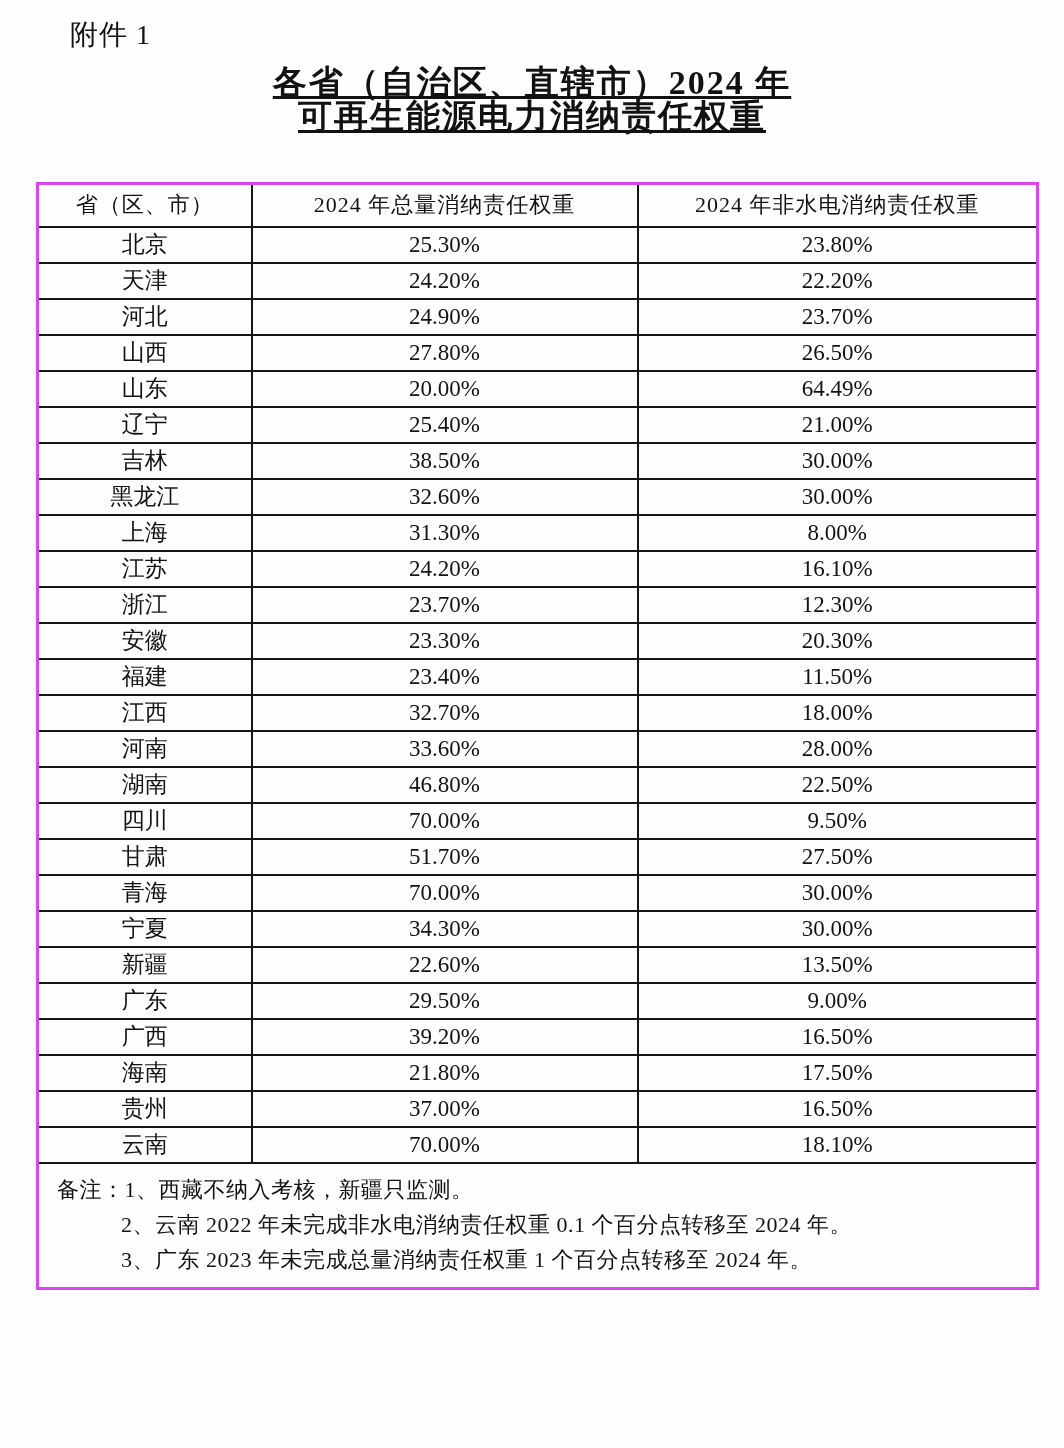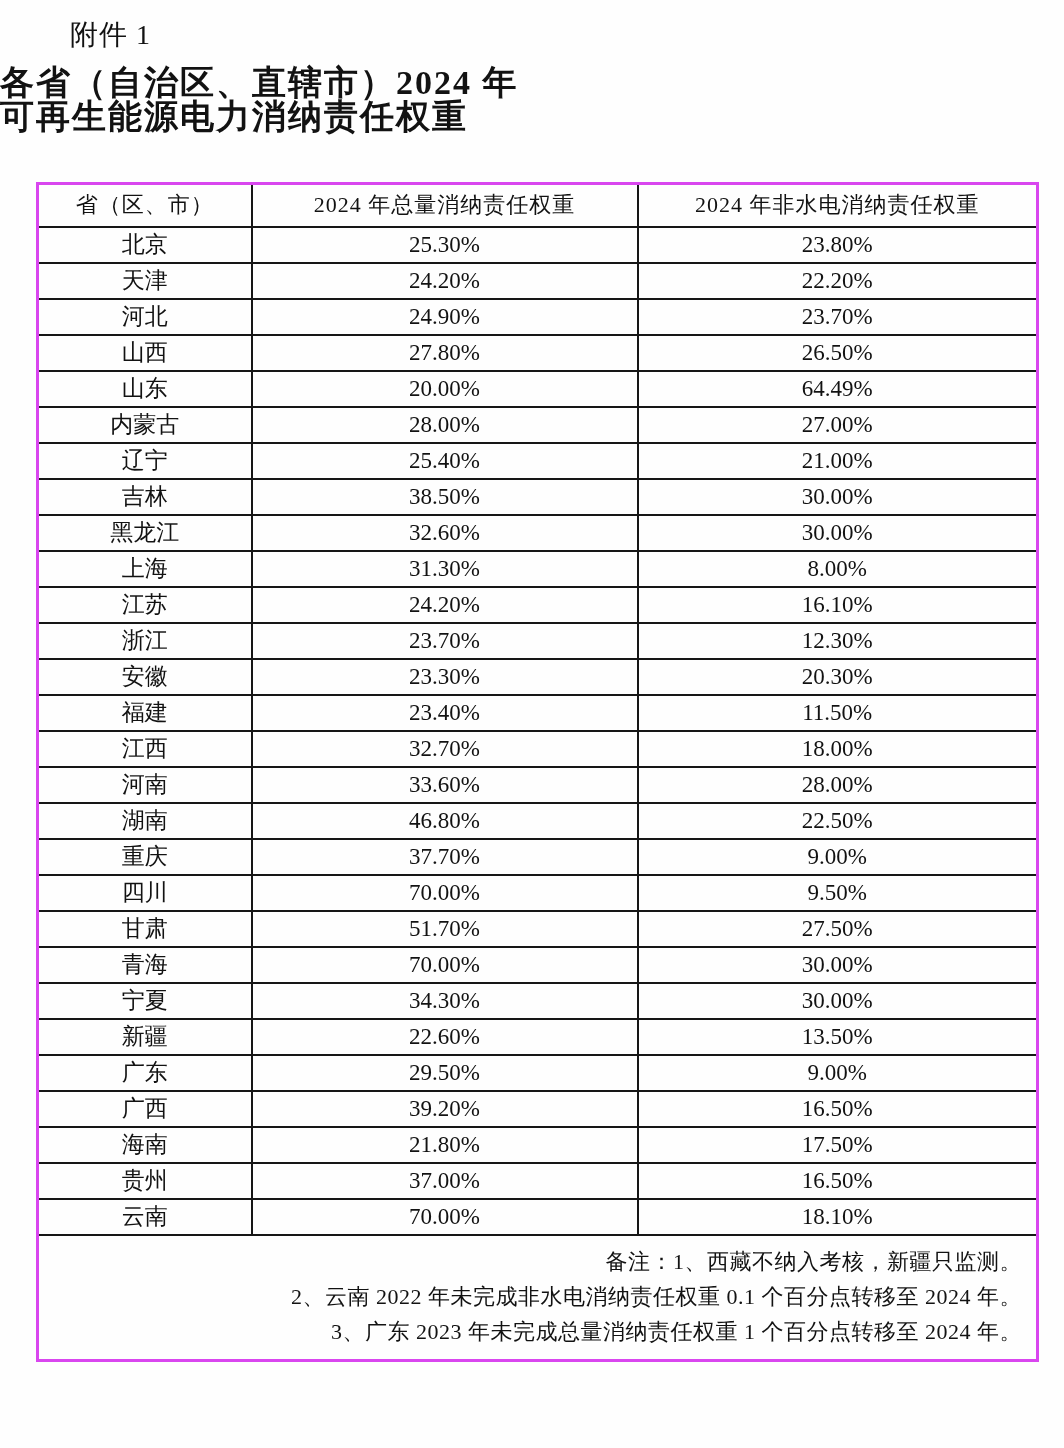--- a/index.html
+++ b/index.html
@@ -21,20 +21,22 @@
     left: 70px;
     top: 16px;
     font-size: 28px;
     letter-spacing: 1px;
   }
   .title-block {
     position: absolute;
     top: 66px;
     left: 0;
     width: 100%;
+    text-align: center;
+    text-decoration: underline;
   }
   .title-line {
     font-size: 34px;
     font-weight: bold;
     line-height: 1.0;
     letter-spacing: 2px;
   }
   .title-line + .title-line {
   }
   table.weights {
@@ -62,21 +64,21 @@
     height: 43px;
     font-size: 22px;
     font-weight: normal;
     letter-spacing: 1px;
   }
   table.weights tbody td {
     height: 36px;
     font-size: 23px;
   }
   table.weights td.notes-cell {
-    text-align: right;
+    text-align: left;
     white-space: normal;
     padding: 8px 14px 10px 18px;
     font-size: 22px;
   }
   .note-line {
     line-height: 35px;
     letter-spacing: 0.5px;
   }
   .note-line.indented {
     padding-left: 64px;
@@ -128,25 +130,20 @@
           <td>山西</td>
           <td>27.80%</td>
           <td>26.50%</td>
         </tr>
         <tr>
           <td>山东</td>
           <td>20.00%</td>
           <td>64.49%</td>
         </tr>
         <tr>
-          <td>内蒙古</td>
-          <td>28.00%</td>
-          <td>27.00%</td>
-        </tr>
-        <tr>
           <td>辽宁</td>
           <td>25.40%</td>
           <td>21.00%</td>
         </tr>
         <tr>
           <td>吉林</td>
           <td>38.50%</td>
           <td>30.00%</td>
         </tr>
         <tr>
@@ -186,25 +183,20 @@
         </tr>
         <tr>
           <td>河南</td>
           <td>33.60%</td>
           <td>28.00%</td>
         </tr>
         <tr>
           <td>湖南</td>
           <td>46.80%</td>
           <td>22.50%</td>
-        </tr>
-        <tr>
-          <td>重庆</td>
-          <td>37.70%</td>
-          <td>9.00%</td>
         </tr>
         <tr>
           <td>四川</td>
           <td>70.00%</td>
           <td>9.50%</td>
         </tr>
         <tr>
           <td>甘肃</td>
           <td>51.70%</td>
           <td>27.50%</td>

